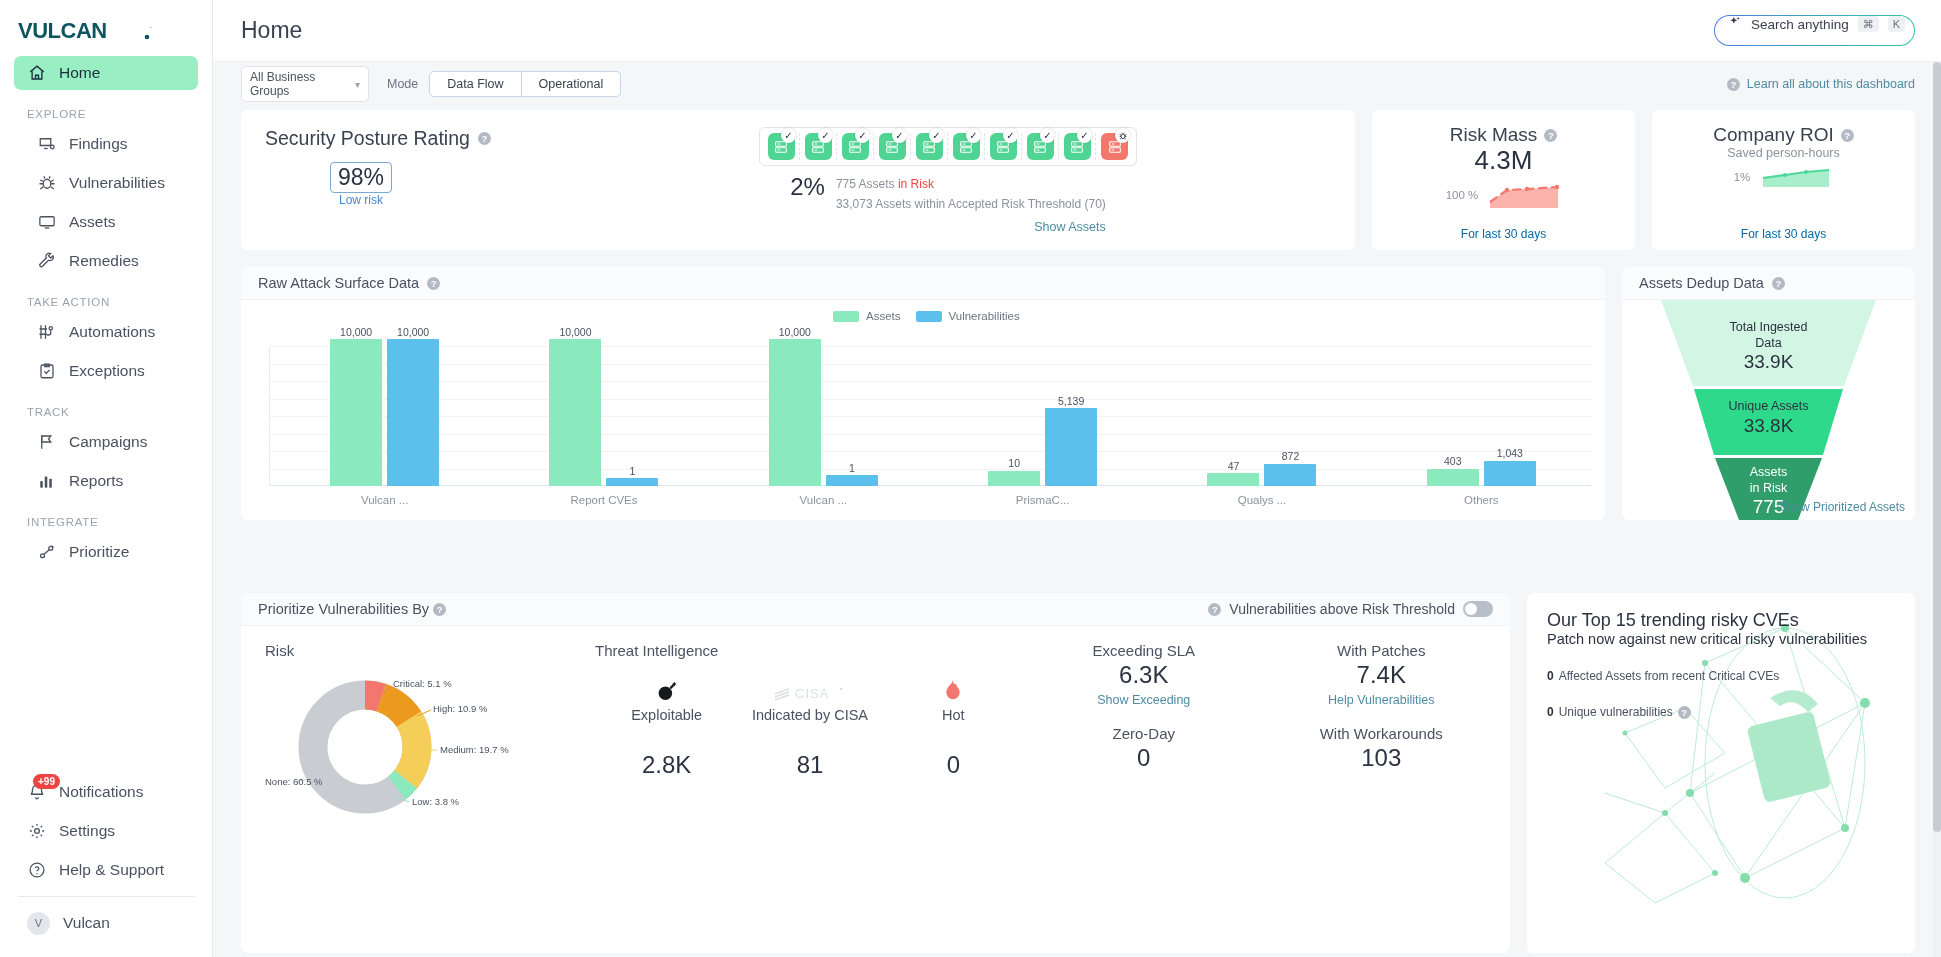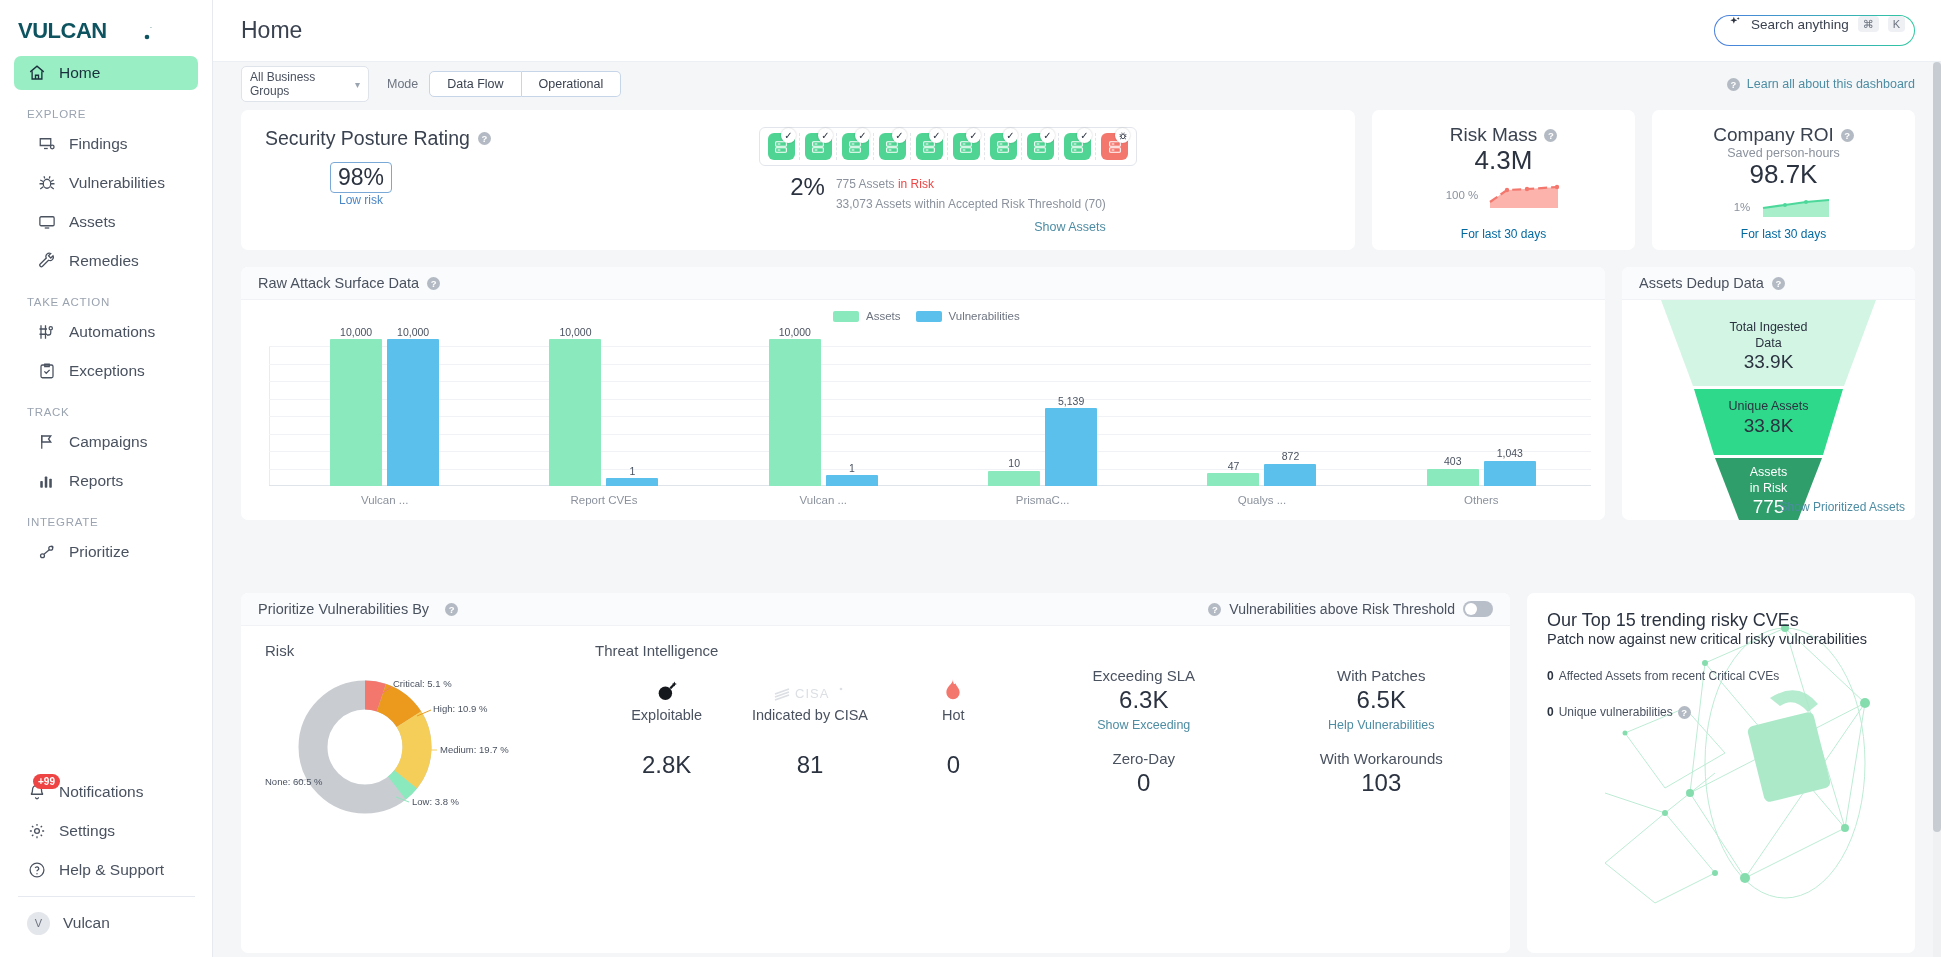--- a/index.html
+++ b/index.html
@@ -153,28 +153,28 @@
   .funnel { flex: 1; position: relative; overflow: hidden; }
   .fn-lbl { position: absolute; left: 0; right: 0; text-align: center; pointer-events: none; }
   .fn-name { font-size: 12.5px; color: #2b3240; line-height: 1.25; }
   .fn-val { font-size: 19px; color: #2b3240; }
   .fn-white .fn-name, .fn-white .fn-val { color: #fff; }
   .show-pri { position: absolute; right: 10px; bottom: 6px; font-size: 12px; color: #4d8ca3; cursor: pointer; }
 
   
   .row3 { display: flex; gap: 17px; margin-top: 73px; }
   .pv-card { flex: 1 1 auto; display: flex; flex-direction: column; height: 360px; }
-  .pv-head { height: 33px; display: flex; align-items: center; gap: 16px; padding: 0 17px; background: #fafbfc; border-radius: 7px 7px 0 0; font-size: 14.5px; color: #4a5260; border-bottom: 1px solid #f0f2f5; }
+  .pv-head { height: 33px; display: flex; align-items: center; gap: 4px; padding: 0 17px; background: #fafbfc; border-radius: 7px 7px 0 0; font-size: 14.5px; color: #4a5260; border-bottom: 1px solid #f0f2f5; }
   .pv-head .right { margin-left: auto; display: flex; align-items: center; gap: 8px; font-size: 14px; color: #4a5260; }
   .toggle { width: 30px; height: 16px; border-radius: 9px; background: #b9bfc8; position: relative; cursor: pointer; }
   .toggle::after { content: ""; position: absolute; left: 2px; top: 2px; width: 12px; height: 12px; border-radius: 50%; background: #fff; }
   .pv-body { flex: 1; display: flex; padding: 16px 10px 0 24px; }
   .col-risk { width: 330px; }
   .col-ti { width: 430px; }
-  .col-kpi { flex: 1; display: flex; margin-top: 25px; }
+  .col-kpi { flex: 1; display: flex; }
   .col-h { font-size: 15px; color: #4a5260; margin-bottom: 10px; }
   .donut-wrap { position: relative; width: 320px; height: 150px; }
   .ti-row { display: flex; }
   .ti-item { flex: 1; text-align: center; }
   .ti-ico { height: 34px; display: flex; align-items: flex-end; justify-content: center; }
   .ti-name { font-size: 14.5px; color: #4a5260; margin-top: 4px; }
   .ti-val { font-size: 24px; color: #2b3240; margin-top: 28px; }
   .kpi-col { flex: 1; text-align: center; }
   .kpi-t { font-size: 15px; color: #4a5260; }
   .kpi-v { font-size: 24px; color: #2b3240; margin-top: 2px; }
@@ -541,21 +541,20 @@
           </div>
           <div class="mini-foot">For last 30 days</div>
         </section>
 
         <section class="card mini-card">
           <div class="mini-title">
             <span>Company ROI</span>
             <span class="qm">?</span>
           </div>
           <div class="mini-sub">Saved person-hours</div>
-          <div class="mini-big">98.7K</div>
           <div class="mini-spark">
             <span class="mini-pct">1%</span>
             <svg width="74" height="30" viewBox="0 0 74 30">
               <path d="M4 16 L26 13 L47 10 L70 8 L70 25 L4 25 Z" fill="#a8eecb"></path>
               <path d="M4 16 L26 13 L47 10 L70 8" fill="none" stroke="#4cd89a" stroke-width="2.2"></path>
               <circle cx="26" cy="13" r="2" fill="#4cd89a"></circle>
                 <circle cx="47" cy="10" r="2" fill="#4cd89a"></circle>
             </svg>
           </div>
           <div class="mini-foot">For last 30 days</div>
@@ -773,21 +772,21 @@
               <div class="kpi-col">
                 <div class="kpi-t">Exceeding SLA</div>
                 <div class="kpi-v">6.3K</div>
                 <div class="kpi-l">Show Exceeding</div>
                 <div class="kpi-gap"></div>
                 <div class="kpi-t">Zero-Day</div>
                 <div class="kpi-v">0</div>
               </div>
               <div class="kpi-col">
                 <div class="kpi-t">With Patches</div>
-                <div class="kpi-v">6.5K</div>
+                <div class="kpi-v">7.4K</div>
                 <div class="kpi-l">Help Vulnerabilities</div>
                 <div class="kpi-gap"></div>
                 <div class="kpi-t">With Workarounds</div>
                 <div class="kpi-v">103</div>
               </div>
             </div>
           </div>
         </section>
 
         <section class="card cve-card">

